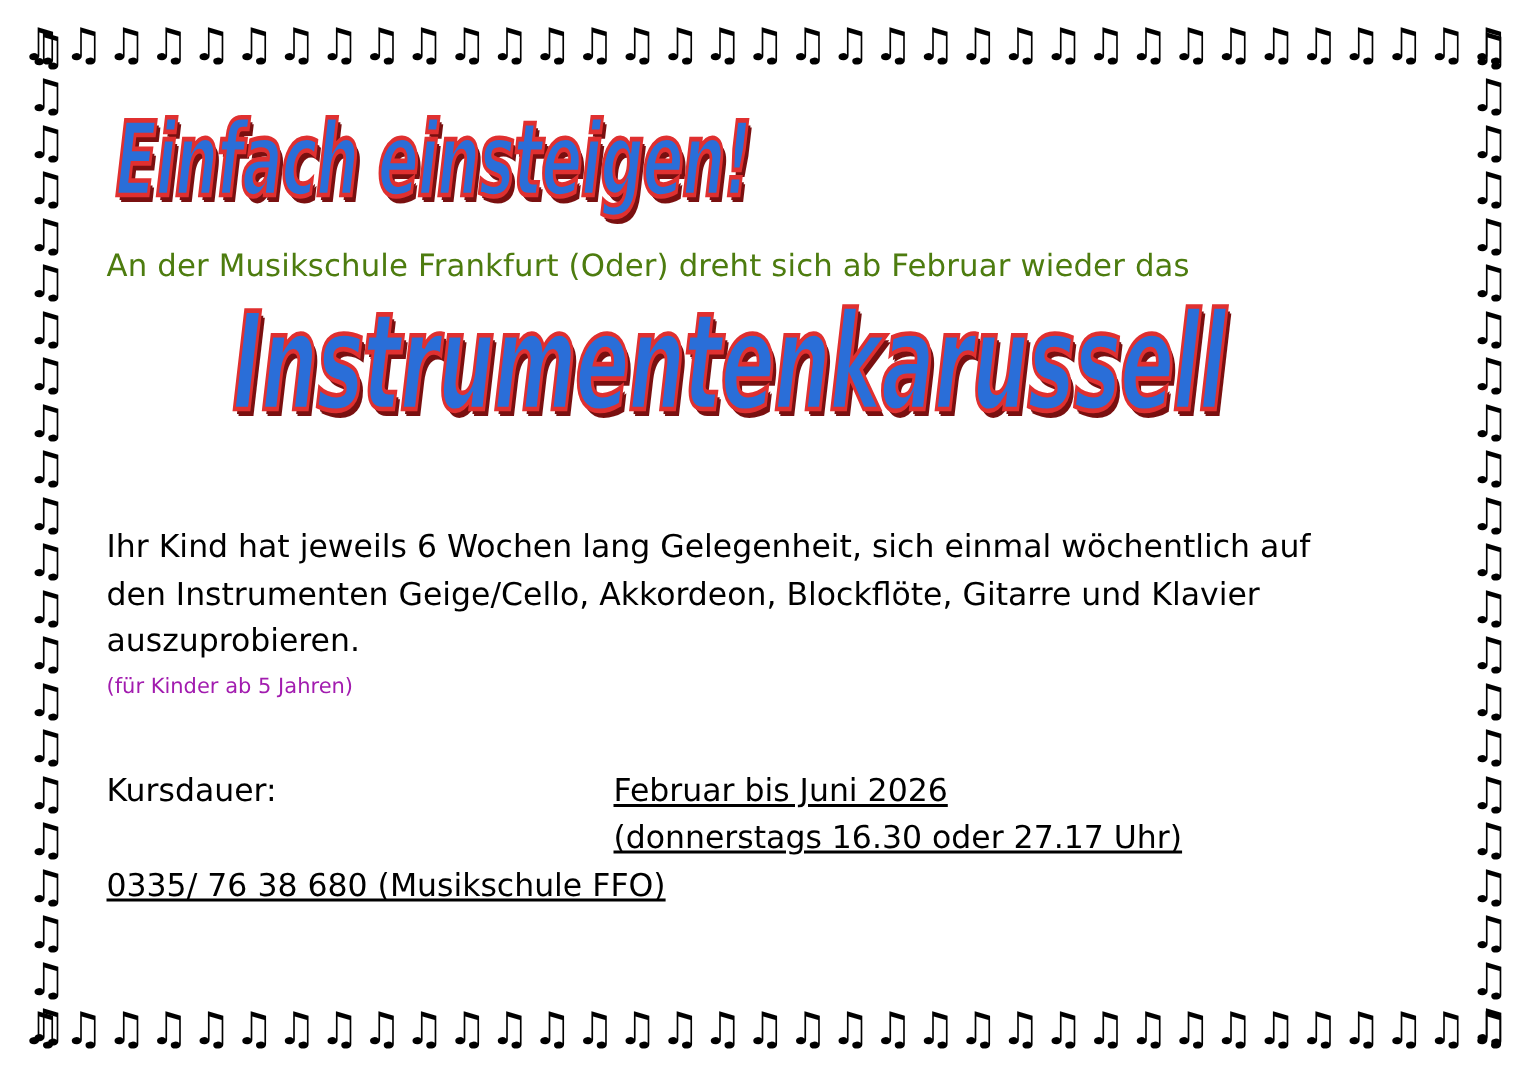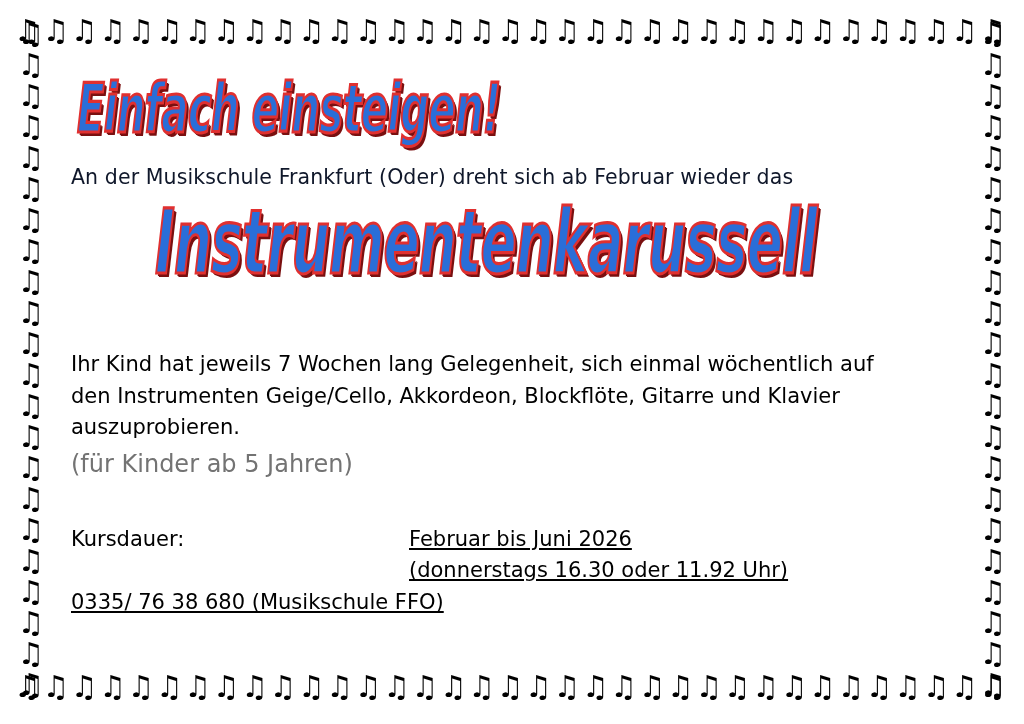--- a/index.html
+++ b/index.html
@@ -83,38 +83,38 @@
     font-size: 44px;
     margin: 8px 0 0 8px;
   }
   .headline-2 {
     font-size: 58px;
     margin: 0 0 0 86px;
   }
 
   .intro-line {
     font-size: 20.5px;
-    color: #0f172a;
+    color: #4d7c0f;
     margin-top: 46px;
     margin-left: 2px;
     letter-spacing: 0.1px;
   }
 
   .spacer-after-h2 { height: 92px; }
 
   .para {
     font-size: 21px;
     color: #000;
     line-height: 1.50;
     margin-left: 2px;
     max-width: 830px;
   }
   .para-sub {
-    font-size: 24px;
-    color: #737373;
+    font-size: 14px;
+    color: #a21caf;
     margin-top: 6px;
     margin-left: 2px;
   }
 
   .details {
     margin-top: 46px;
     margin-left: 2px;
     font-size: 21px;
     color: #000;
   }
@@ -192,32 +192,32 @@
   <div class="content">
 
     <div class="headline headline-1">Einfach einsteigen!</div>
 
     <div class="intro-line">An der Musikschule Frankfurt (Oder) dreht sich ab Februar wieder das</div>
 
     <div class="headline headline-2">Instrumentenkarussell</div>
 
     <div class="spacer-after-h2"></div>
 
-    <div class="para">Ihr Kind hat jeweils 7 Wochen lang Gelegenheit, sich einmal wöchentlich auf den Instrumenten Geige/Cello, Akkordeon, Blockflöte, Gitarre und Klavier auszuprobieren.</div>
+    <div class="para">Ihr Kind hat jeweils 6 Wochen lang Gelegenheit, sich einmal wöchentlich auf den Instrumenten Geige/Cello, Akkordeon, Blockflöte, Gitarre und Klavier auszuprobieren.</div>
 
     <div class="para-sub">(für Kinder ab 5 Jahren)</div>
 
     <div class="details">
       <div class="details-row">
         <div class="details-label">Kursdauer:</div>
         <div class="details-value">Februar bis Juni 2026</div>
       </div>
       <div class="details-row cont">
         <div class="details-label"></div>
-        <div class="details-value">(donnerstags 16.30 oder 11.92 Uhr)</div>
+        <div class="details-value">(donnerstags 16.30 oder 27.17 Uhr)</div>
       </div>
       <div class="details-row">
       </div>
       <div class="details-row">
         <div class="details-value">0335/ 76 38 680 (Musikschule FFO)</div>
       </div>
     </div>
 
   </div>
 </div>

